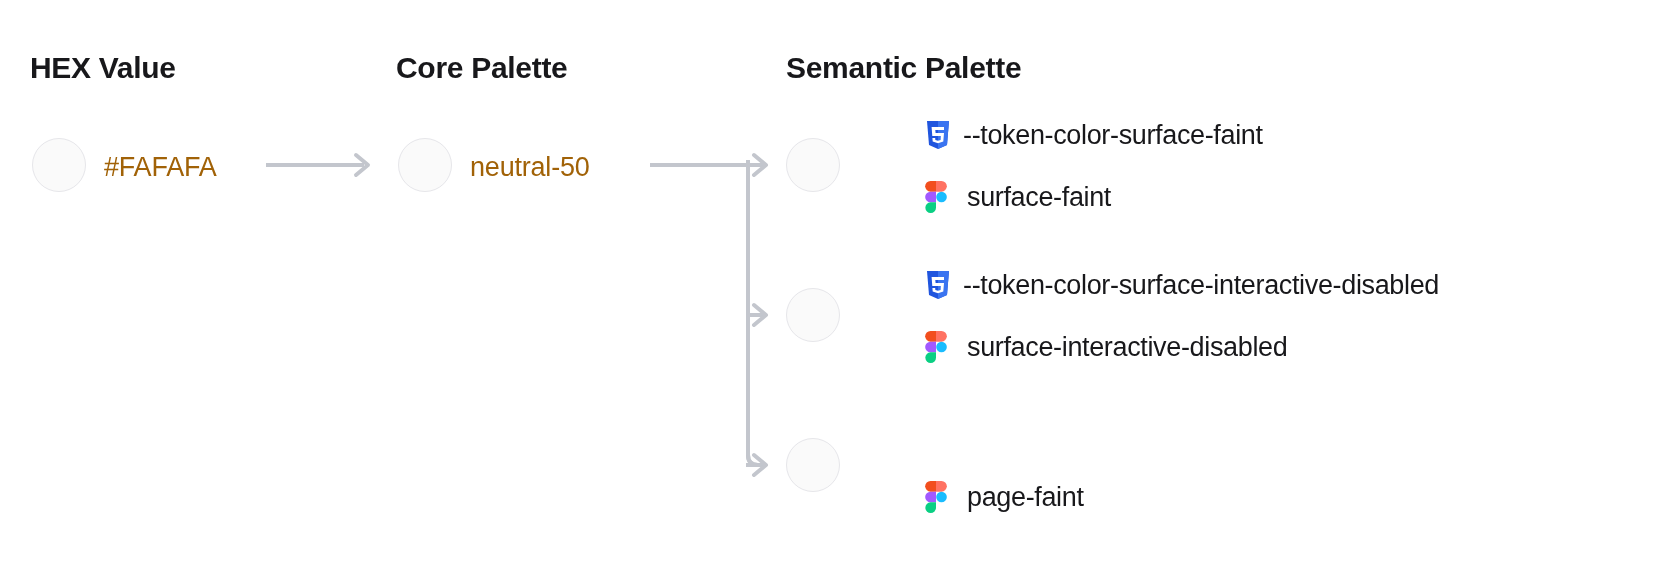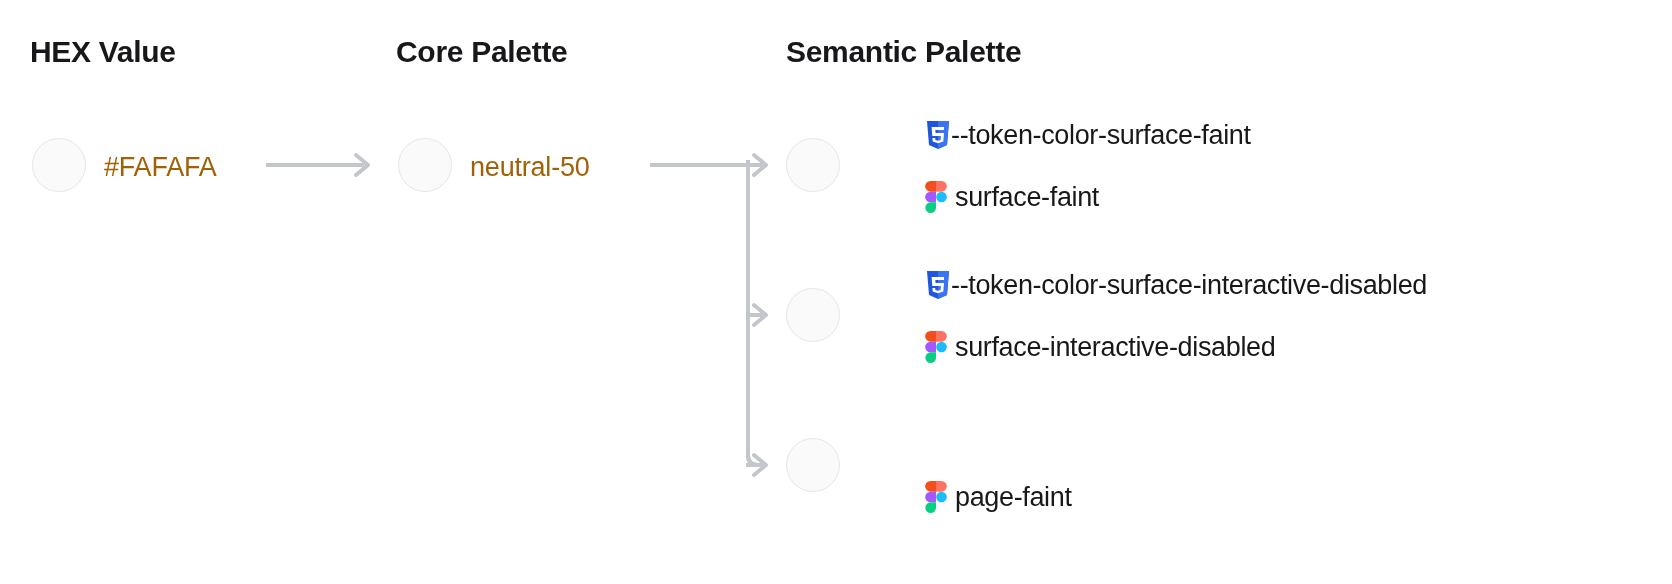--- a/index.html
+++ b/index.html
@@ -23,20 +23,21 @@
   
   .col-heading {
     position: absolute;
     font-family: "Liberation Sans", sans-serif;
     font-size: 30px;
     font-weight: 700;
     color: #18181b;
     letter-spacing: -0.3px;
     white-space: nowrap;
     line-height: 1;
+    margin-top: 16px;
   }
   #heading-hex      { left: 30px;  top: 37px; }
   #heading-core     { left: 396px; top: 37px; }
   #heading-semantic { left: 786px; top: 37px; }
 
   
   .swatch {
     position: absolute;
     width: 54px;
     height: 54px;
@@ -55,21 +56,21 @@
     white-space: nowrap;
     line-height: 1;
     letter-spacing: -0.2px;
   }
 
   
   .token-line {
     position: absolute;
     display: flex;
     align-items: center;
-    gap: 0;
+    gap: 12px;
     white-space: nowrap;
   }
   .token-text {
     font-family: "Liberation Sans", sans-serif;
     font-size: 27px;
     font-weight: 500;
     color: #18181b;
     line-height: 1;
     letter-spacing: -0.35px;
   }

